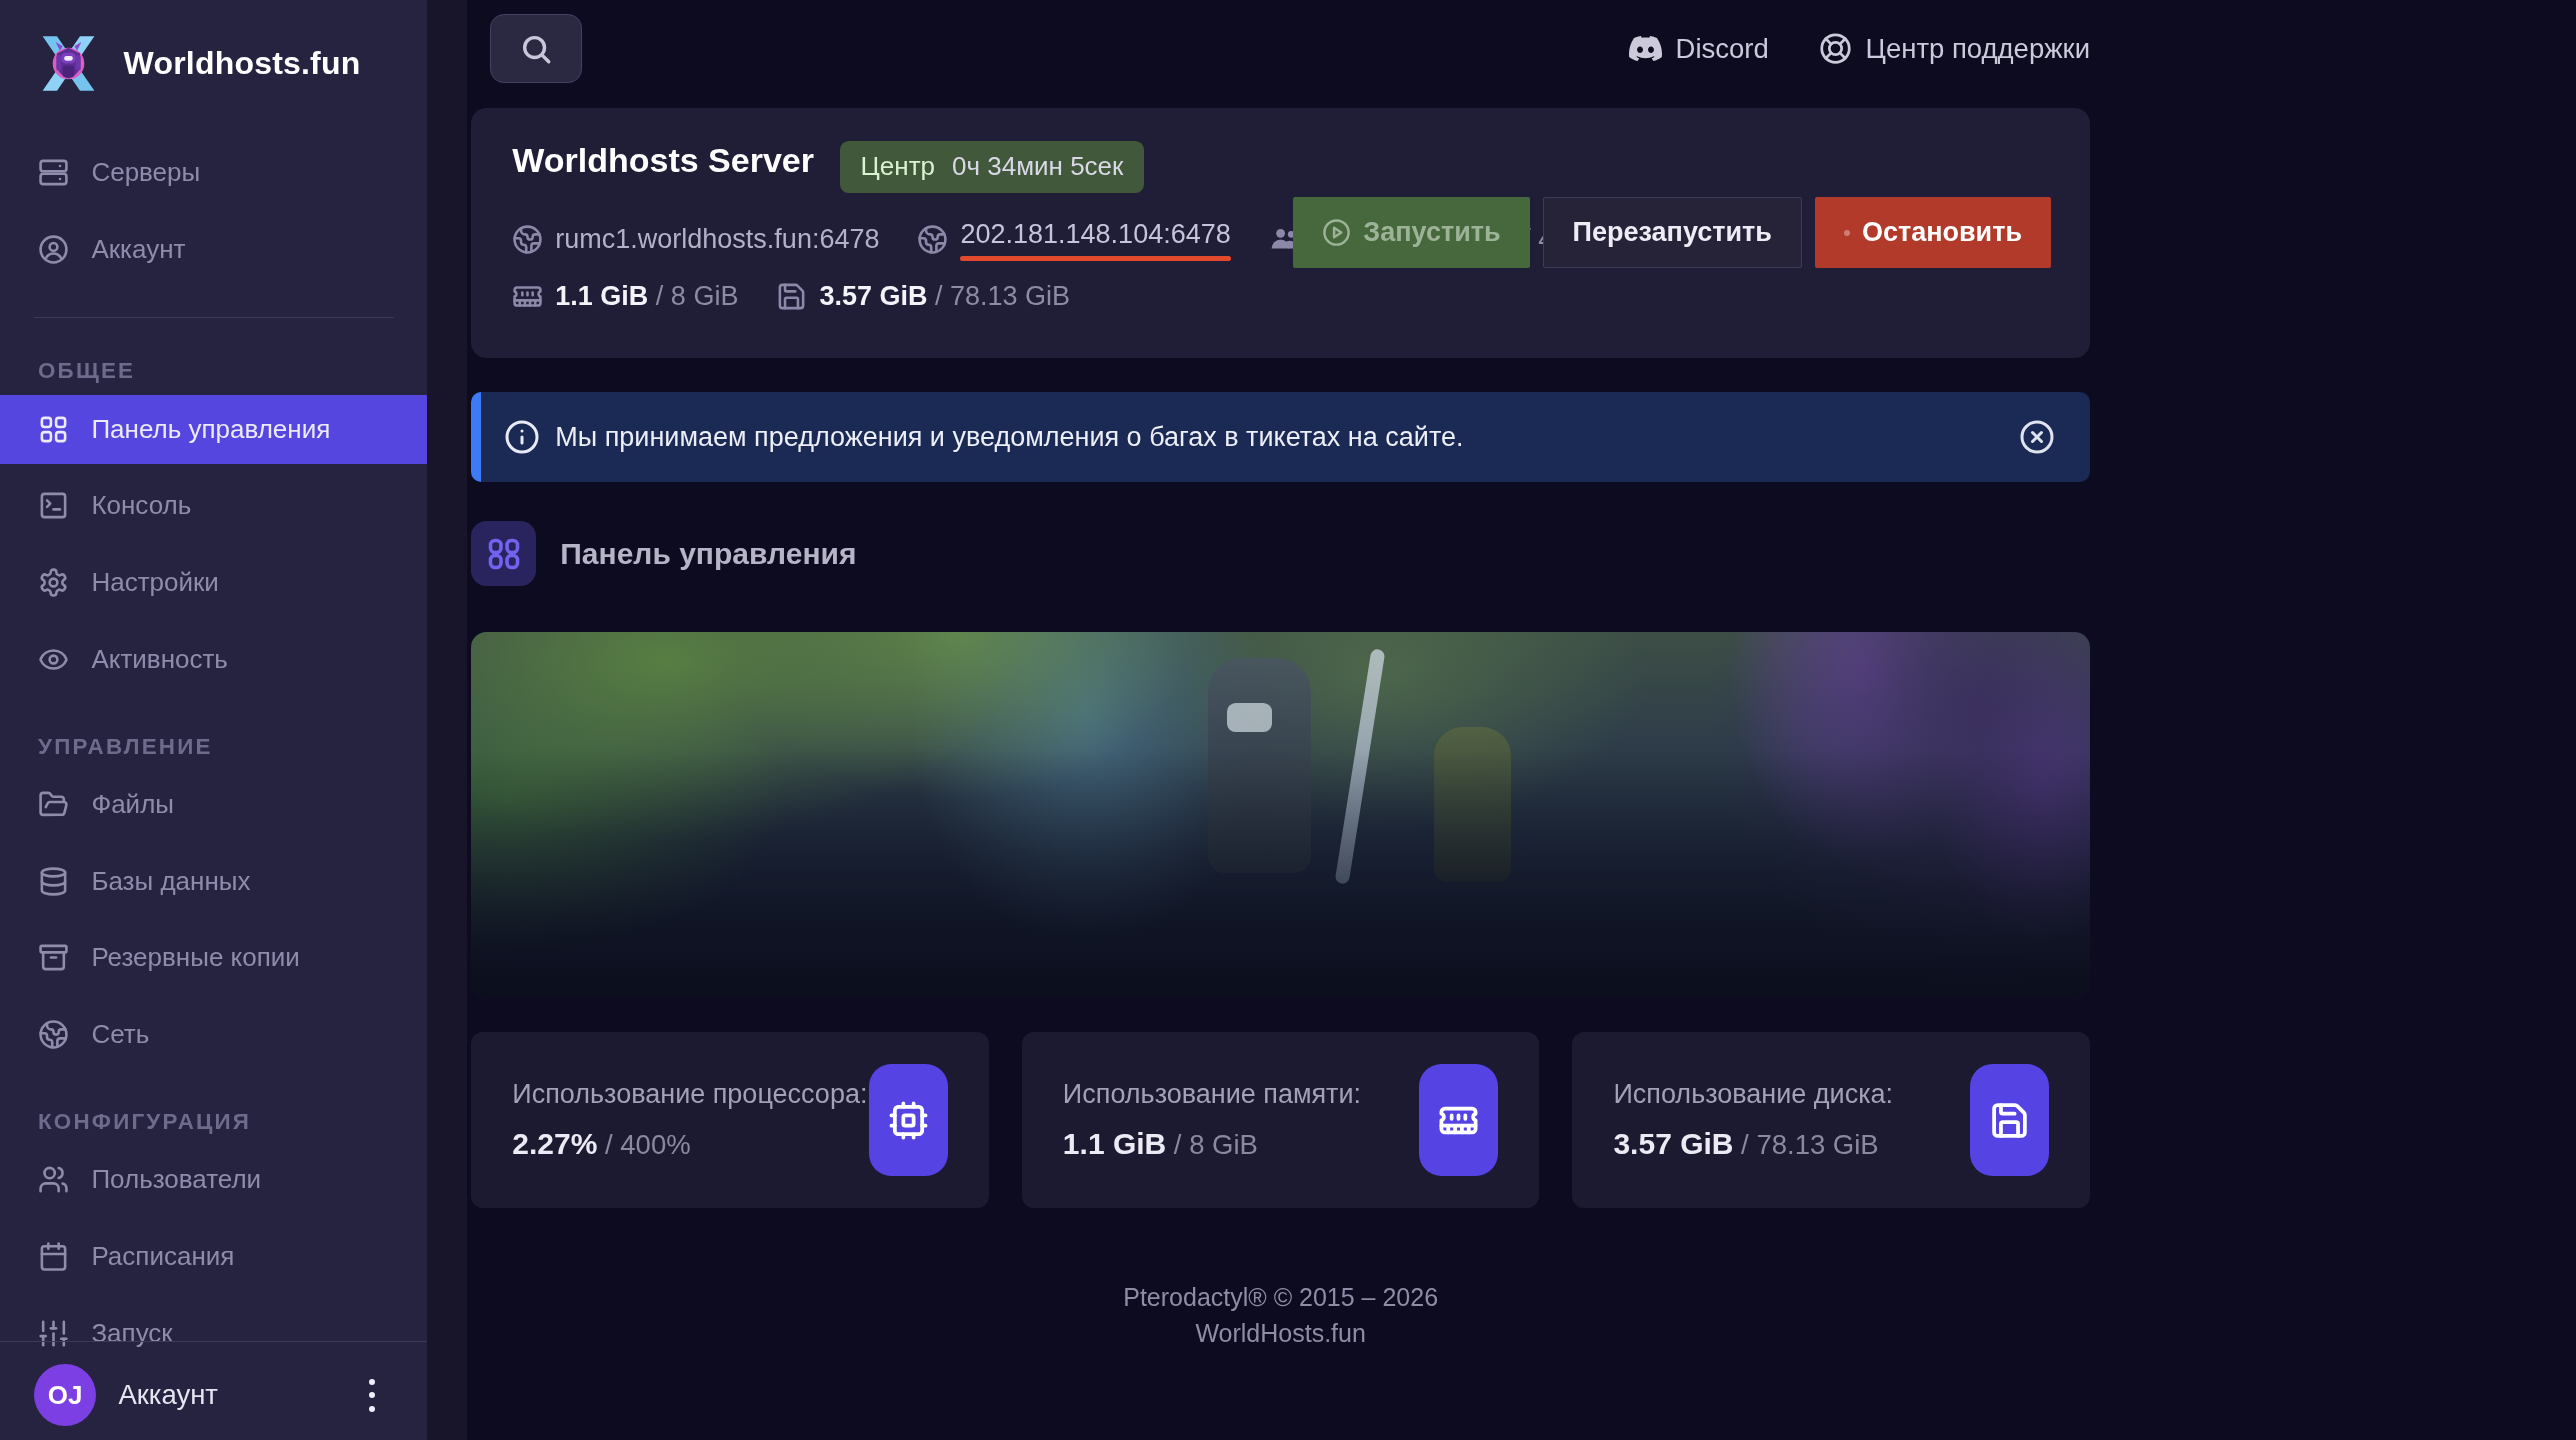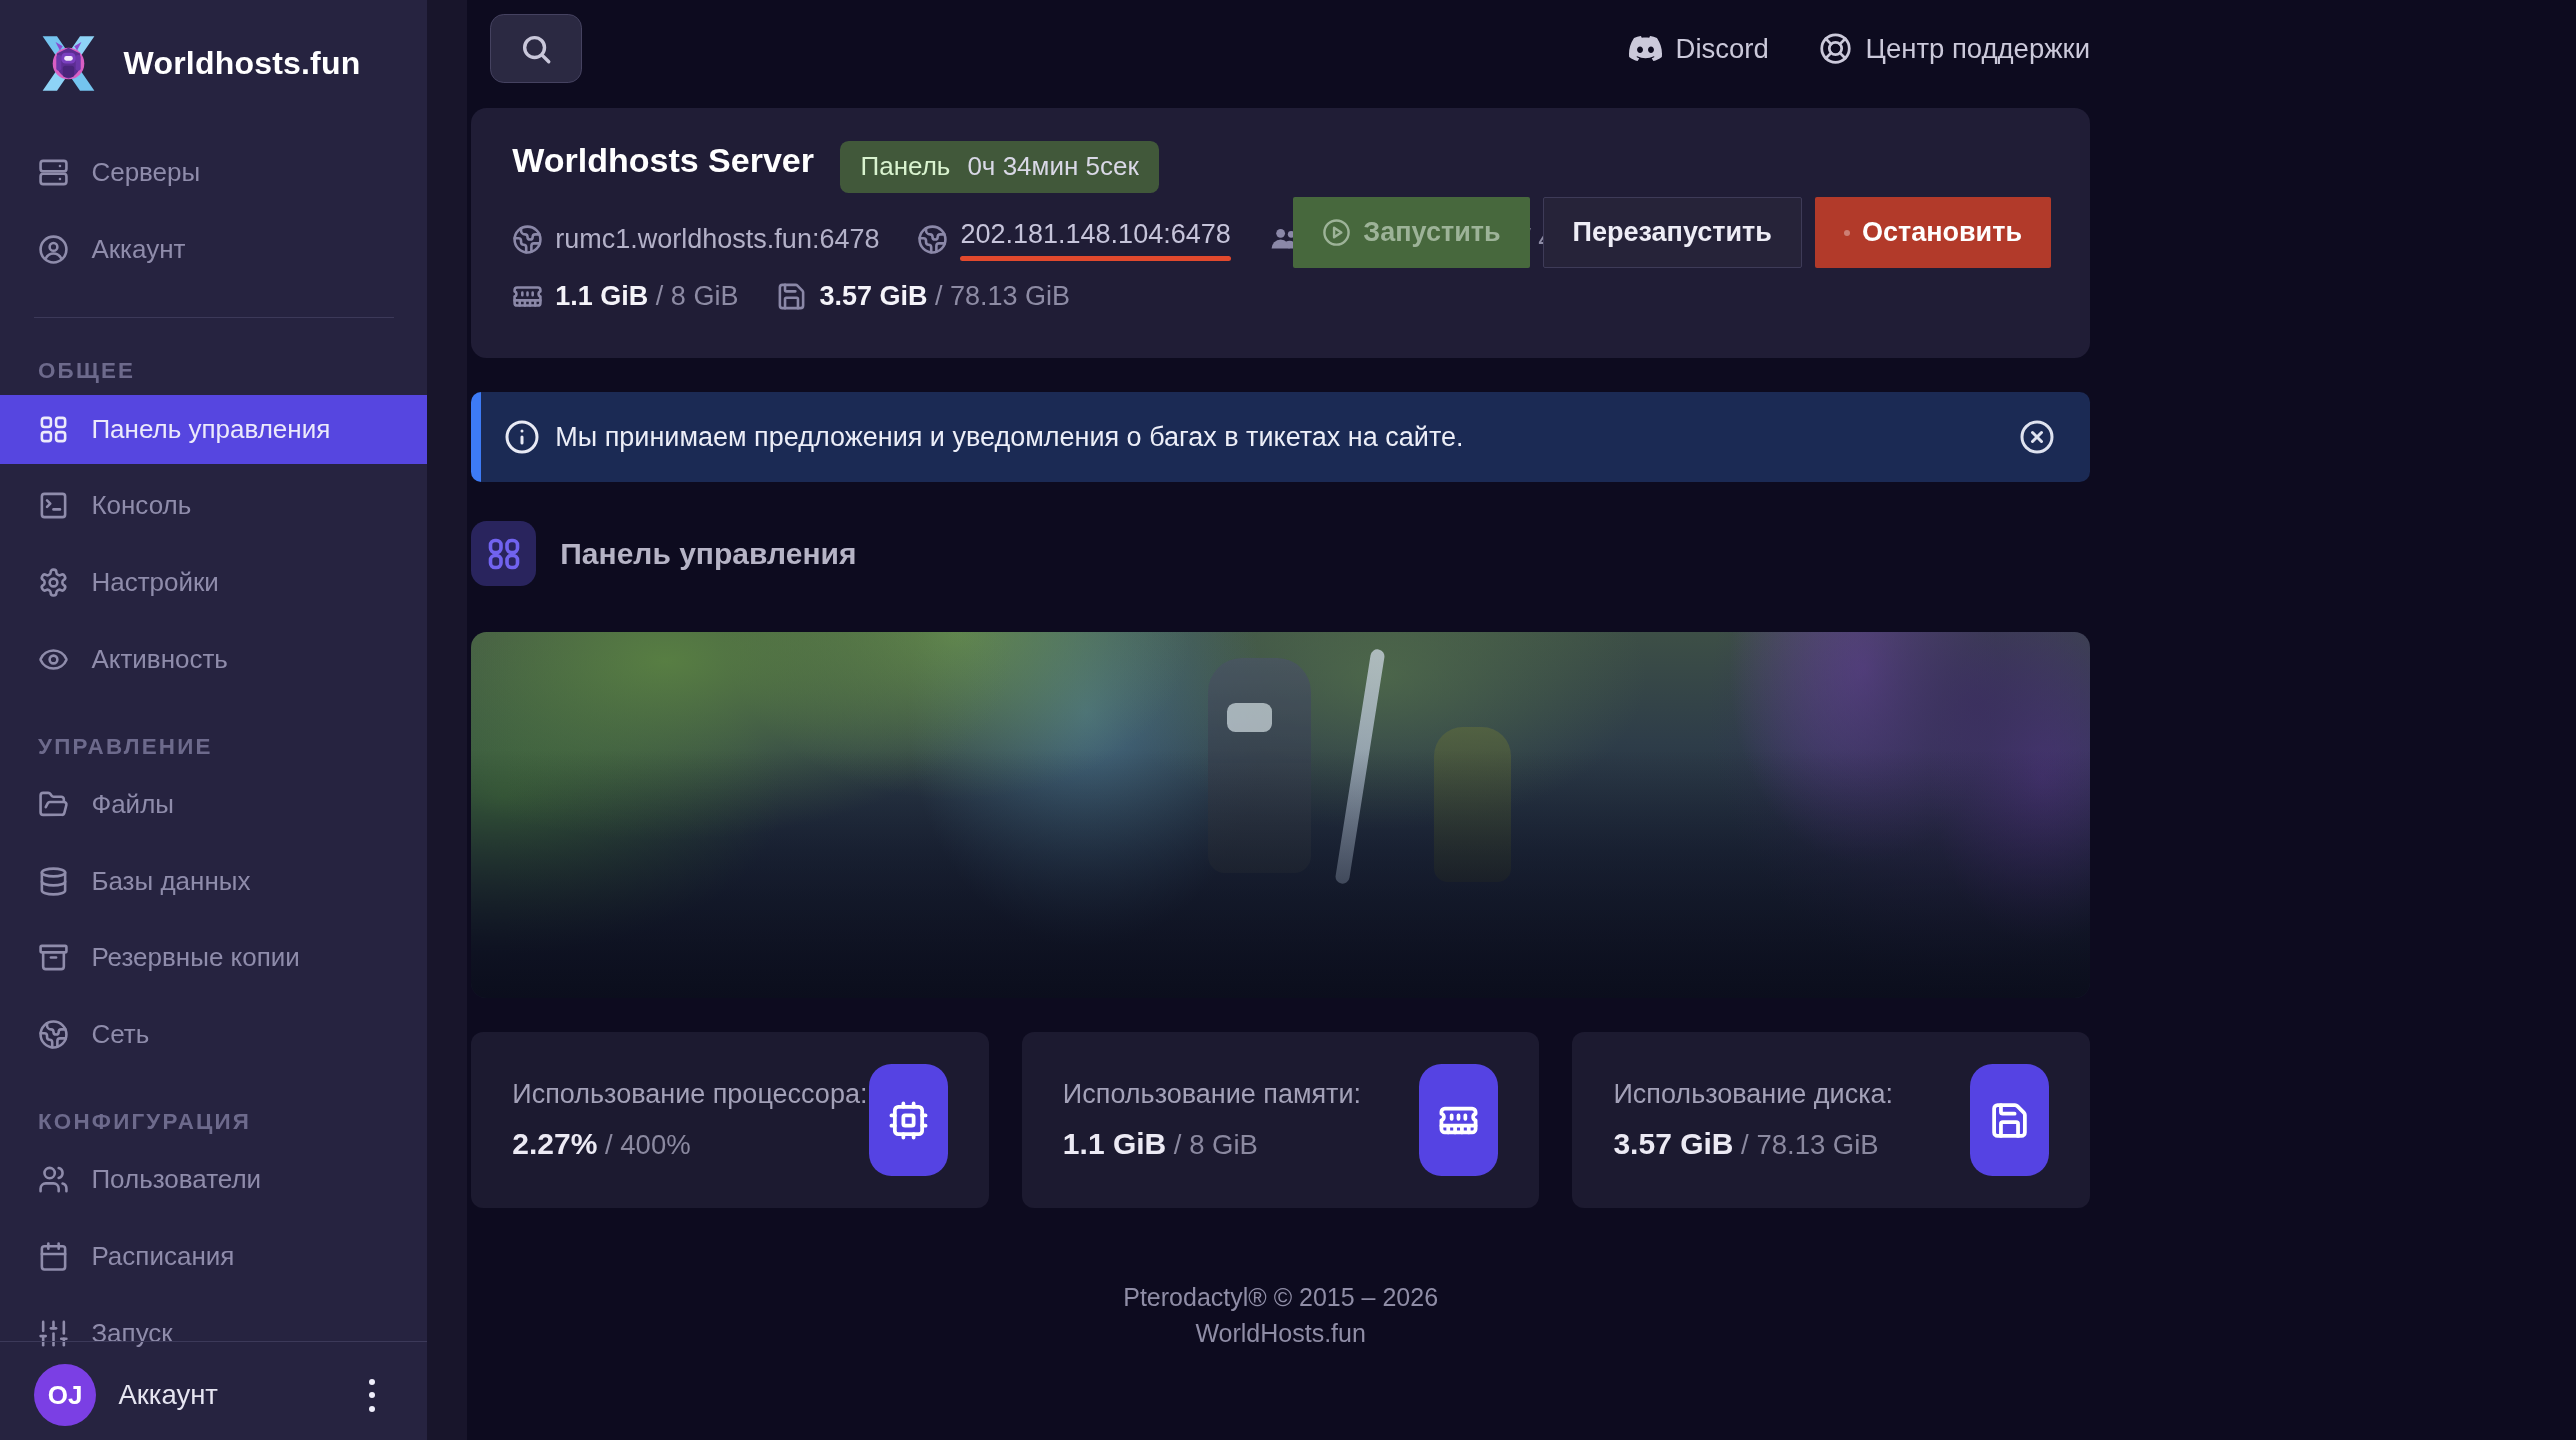--- a/index.html
+++ b/index.html
@@ -319,21 +319,21 @@
           </svg>
           <span>Центр поддержки</span>
         </div>
       </div>
     </div>
 
     <section class="server-card">
       <div class="server-title-row">
         <h1 class="server-name">Worldhosts Server</h1>
         <div class="status-badge">
-          <span class="state">Панель</span>
+          <span class="state">Центр</span>
           <span class="uptime">0ч 34мин 5сек</span>
         </div>
       </div>
 
       <div class="server-details">
         <div class="detail-row">
           <span class="detail">
             <svg class="ln" viewBox="0 0 24 24">
               <circle cx="12" cy="12" r="10"></circle>
                 <path d="M21.54 15H17a2 2 0 0 0-2 2v4.54"></path>

